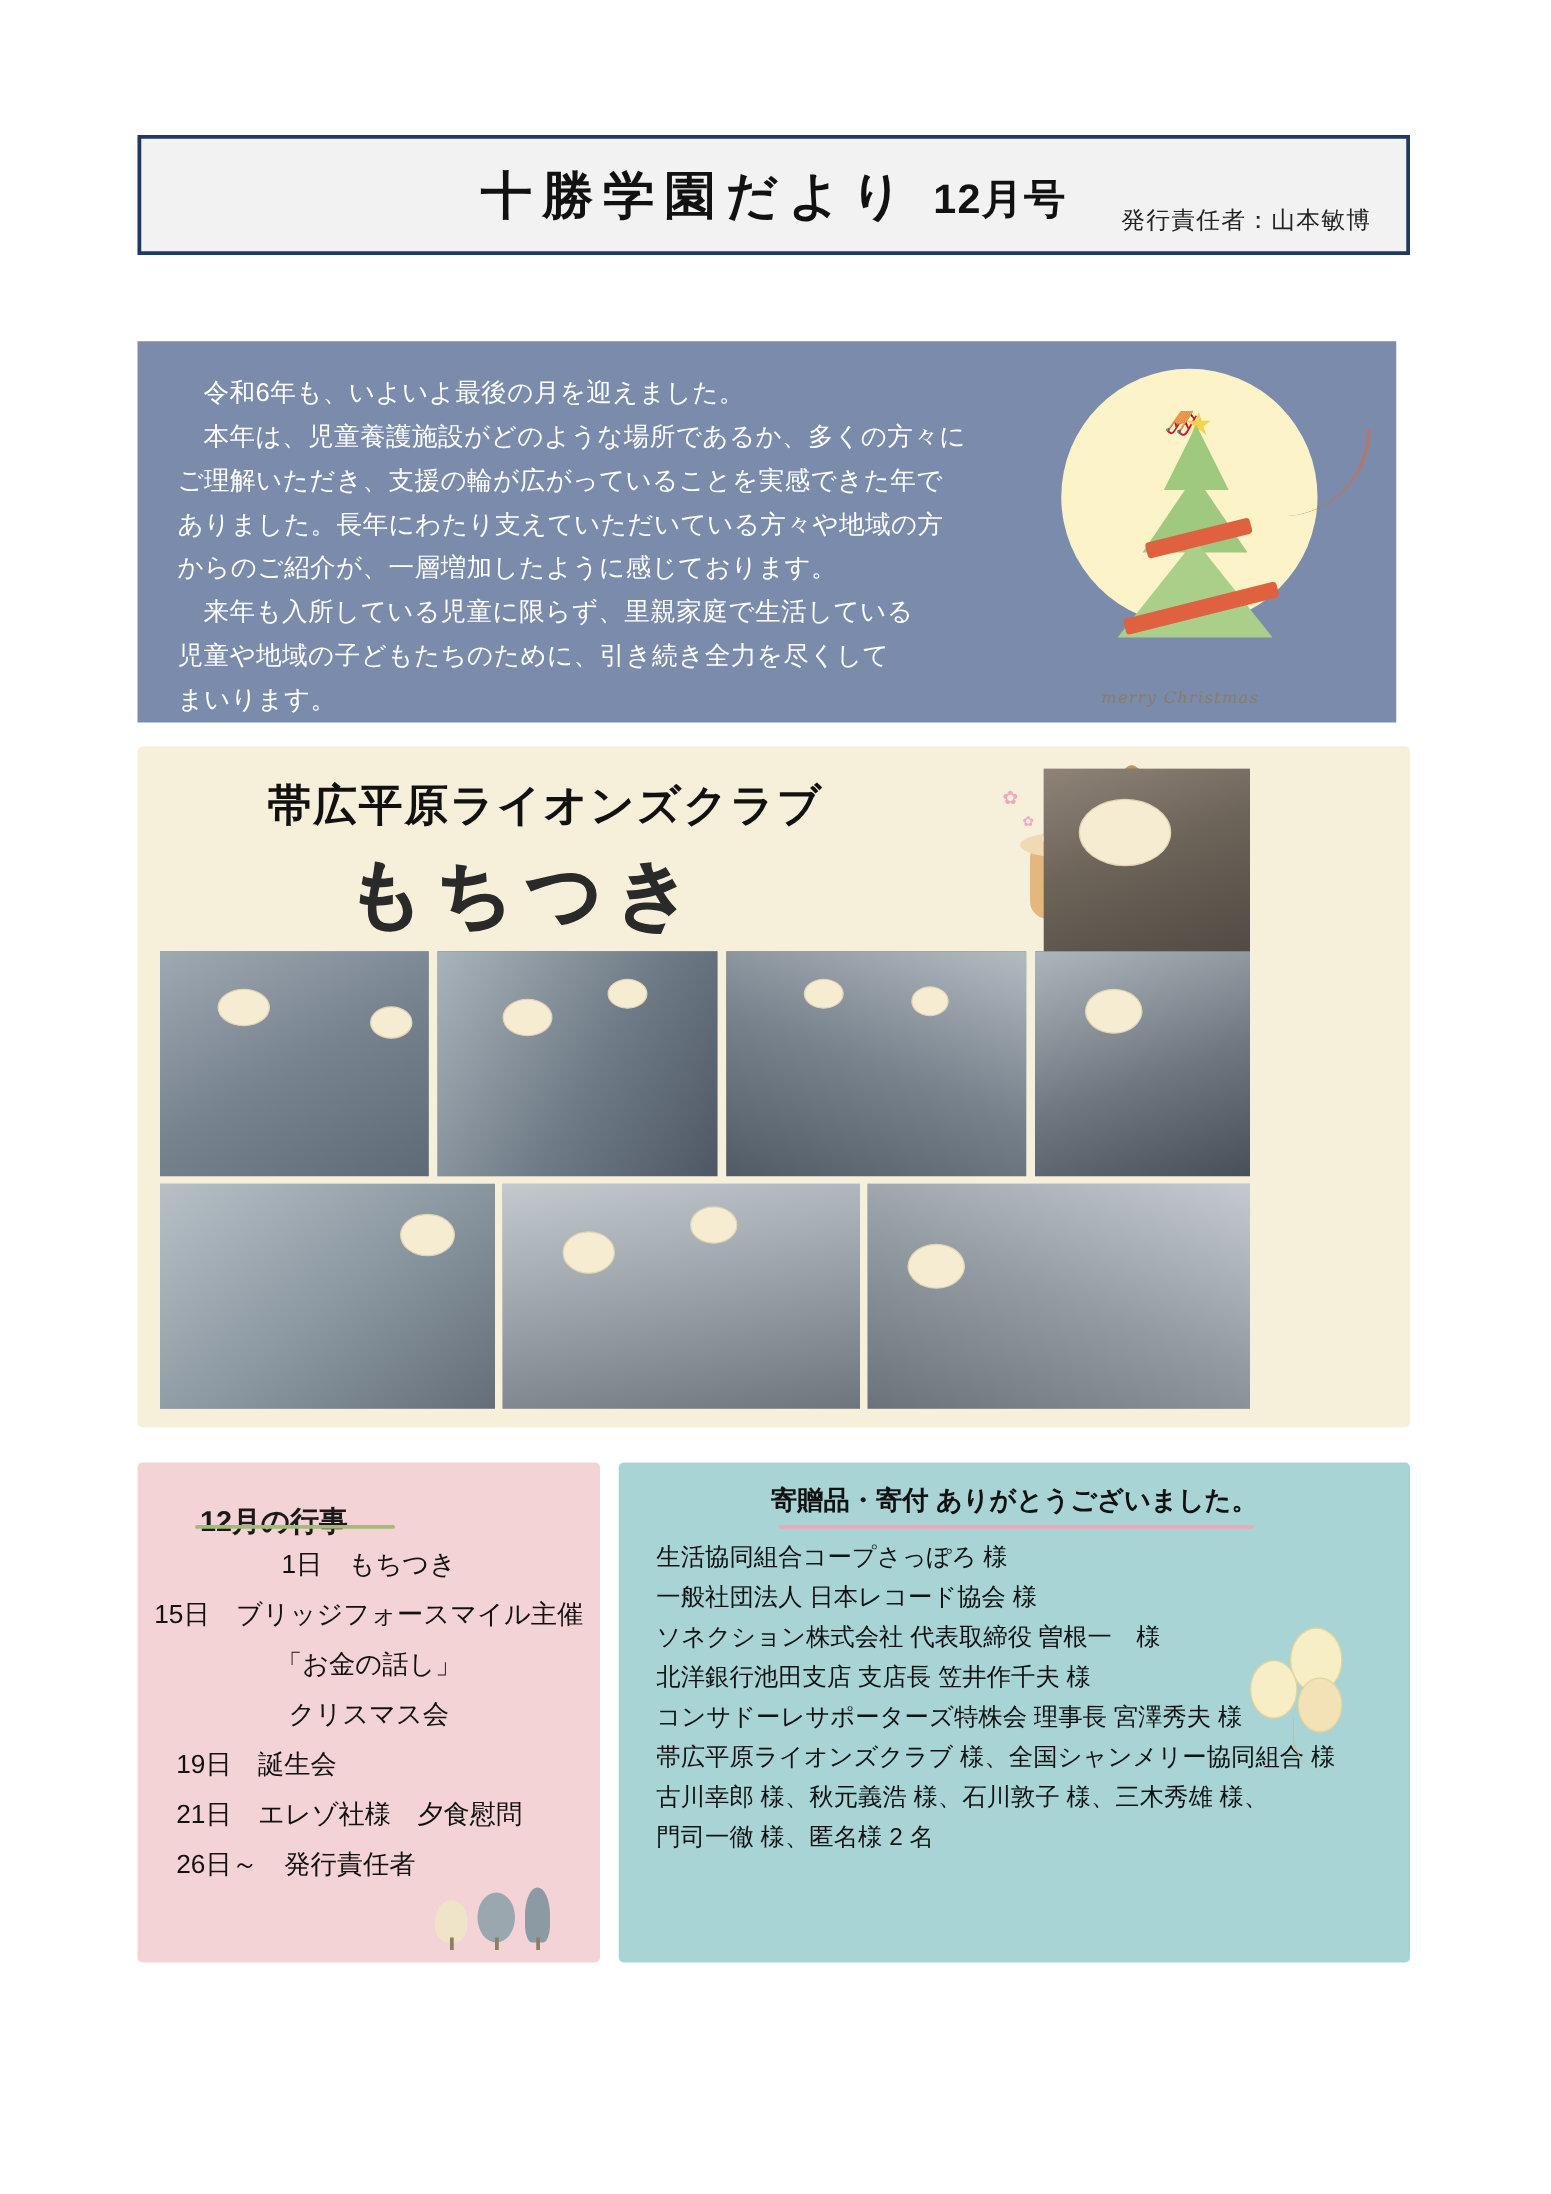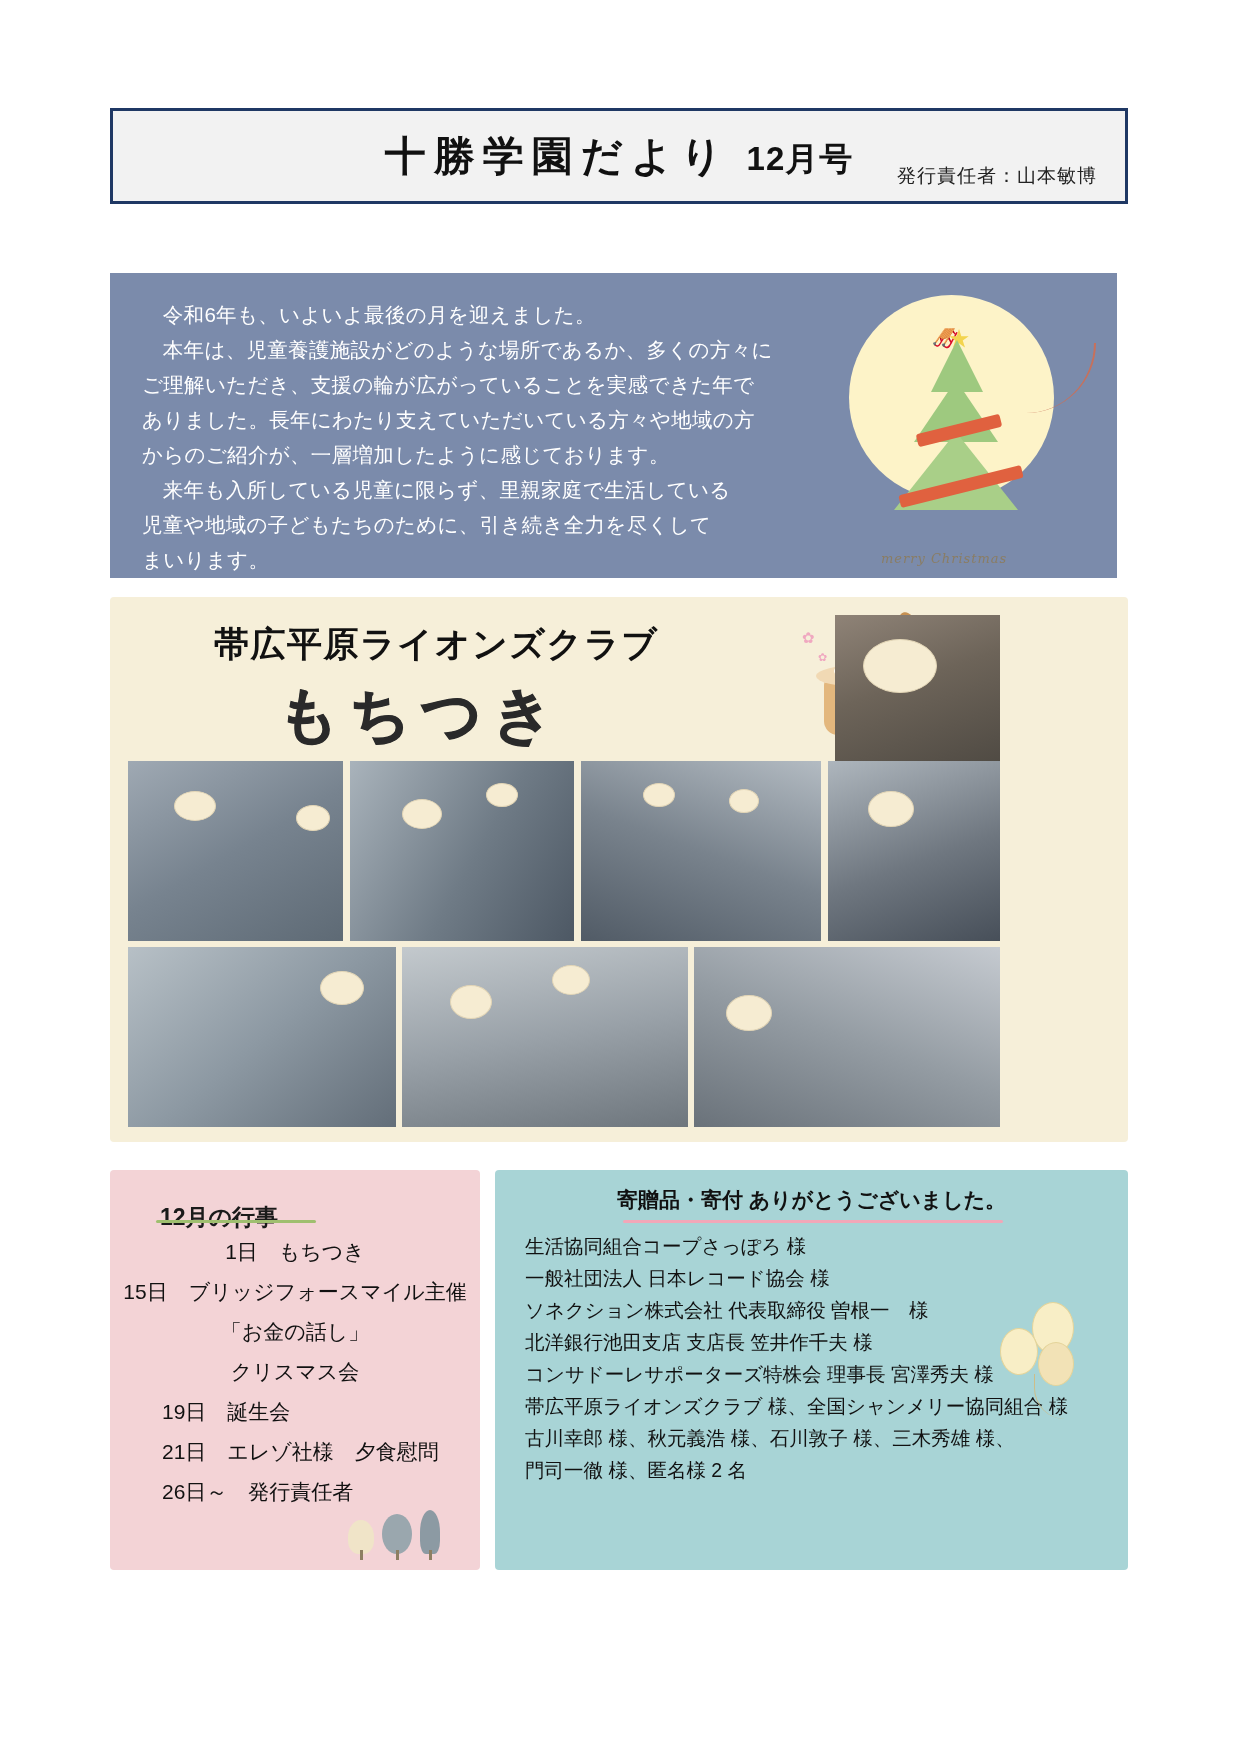--- a/index.html
+++ b/index.html
@@ -286,21 +286,21 @@
     top: 62px;
     width: 100%;
   }
   .ev-row {
     font-size: 21px;
     line-height: 40px;
     color: #111;
     white-space: pre;
   }
   .ev-c { text-align: center; }
-  .ev-l { padding-left: 52px; }
+  .ev-l { padding-left: 31px; }
   .trees-deco {
     position: absolute;
     right: 28px;
     bottom: 10px;
     width: 110px;
     height: 60px;
   }
   .td { position: absolute; bottom: 6px; }
   .td1 { left: 6px; width: 26px; height: 34px; background: #f0e4c8; border-radius: 50% 50% 40% 40%; }
   .td2 { left: 40px; width: 30px; height: 40px; background: #9aa7ae; border-radius: 50%; }

